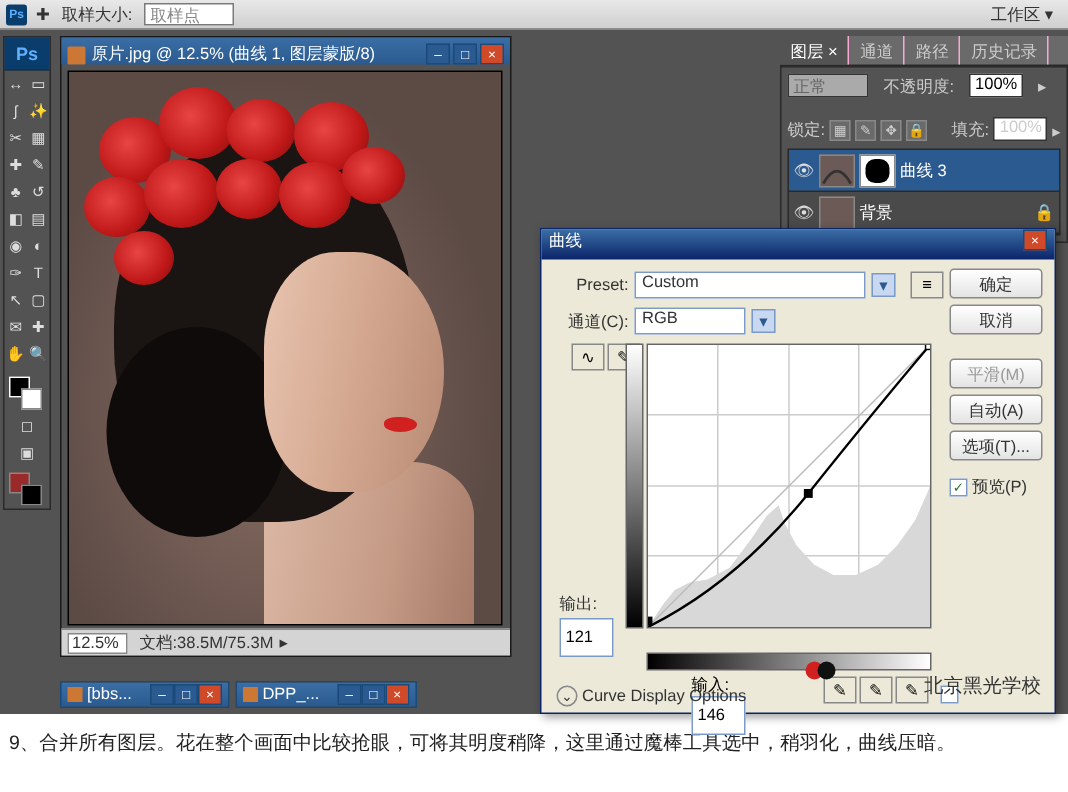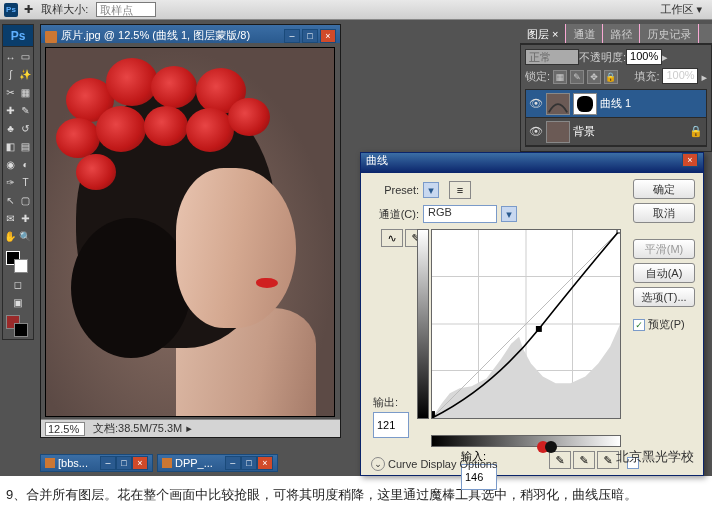--- a/index.html
+++ b/index.html
@@ -44,21 +44,21 @@
 .doc-status .zoom{width:40px;background:#fff;border:1px solid #888;padding:0 2px;margin-right:8px}
 .tabs-bottom{position:absolute;left:40px;bottom:4px;display:flex;gap:4px}
 .tab-itm{height:18px;background:linear-gradient(#3b6ea5,#2a5a8f);color:#fff;display:flex;align-items:center;padding:0 4px;border:1px solid #1a4a7a}
 .tab-itm .ticon{width:10px;height:10px;background:#c73;margin-right:3px}
 .tab-itm .t{margin-right:12px}
 .right-panel{position:absolute;right:0;top:24px;width:192px}
 .tab-strip{height:20px;background:#6a6a6a;display:flex;border-bottom:1px solid #2a2a2a}
 .ptab{padding:3px 7px;color:#ccc;border-right:1px solid #f9a8d4}
 .ptab.active{background:#535353;color:#fff}
 .panel-body{background:#535353;border:1px solid #2a2a2a;padding:4px}
-.blend-row{display:flex;align-items:center;gap:0;margin-bottom:3px}
+.blend-row{display:flex;align-items:center;gap:10px;margin-bottom:13px}
 .pselect{height:16px;background:#fff;border:1px solid #333;padding:0 3px;color:#333}
 .pselect.dis{background:#aaa;color:#666}
 .plabel{color:#ccc}
 .opac-in{width:36px;height:16px;background:#fff;border:1px solid #333;text-align:right;padding:0 3px}
 .lock-row{display:flex;align-items:flex-end;gap:3px;margin-bottom:5px;color:#ccc}
 .lock-ic{width:14px;height:14px;background:#6a6a6a;border:1px solid #888;display:flex;align-items:center;justify-content:center;font-size:9px}
 .layers{border:1px solid #2a2a2a;background:#4a4a4a}
 .layer-row{display:flex;align-items:center;height:28px;border-bottom:1px solid #2a2a2a;padding:0 3px}
 .layer-row.sel{background:#2a5a8f}
 .eye{width:14px;height:14px;color:#ddd;margin-right:3px;text-align:center}
@@ -231,40 +231,41 @@
       </div>
       <div class="layers">
         <div class="layer-row sel">
           <div class="eye">👁</div>
           <div class="thumb"><svg viewBox="0 0 24 22">
                 <path d="M2 20 Q12 2 22 20" fill="none" stroke="#333" stroke-width="2"></path>
               </svg></div>
           <div class="thumb mask">
               <div class="mdot"></div>
             </div>
-          <div class="lname">曲线 1</div>
+          <div class="lname">曲线 3</div>
         </div>
         <div class="layer-row">
           <div class="eye">👁</div>
           <div class="thumb"></div>
           <div class="lname">背景</div>
           <span style="margin-left:auto;color:#ccc">🔒</span>
         </div>
       </div>
     </div>
   </div>
 
   <div class="curves-dlg">
     <div class="curves-title">
       <span class="t">曲线</span>
       <div class="win-btn wb-close">×</div>
     </div>
     <div class="curves-body">
       <div class="crow">
         <span class="clabel">Preset:</span>
+        <div class="cselect" style="width:154px">Custom</div>
         <div class="chan-arrow">▾</div>
         <div class="ctool" style="margin-left:6px">≡</div>
       </div>
       <div class="crow">
         <span class="clabel">通道(C):</span>
         <div class="cselect" style="width:74px">RGB</div>
         <div class="chan-arrow">▾</div>
       </div>
       <div class="curve-tools" style="margin-left:12px">
         <div class="ctool">∿</div>

